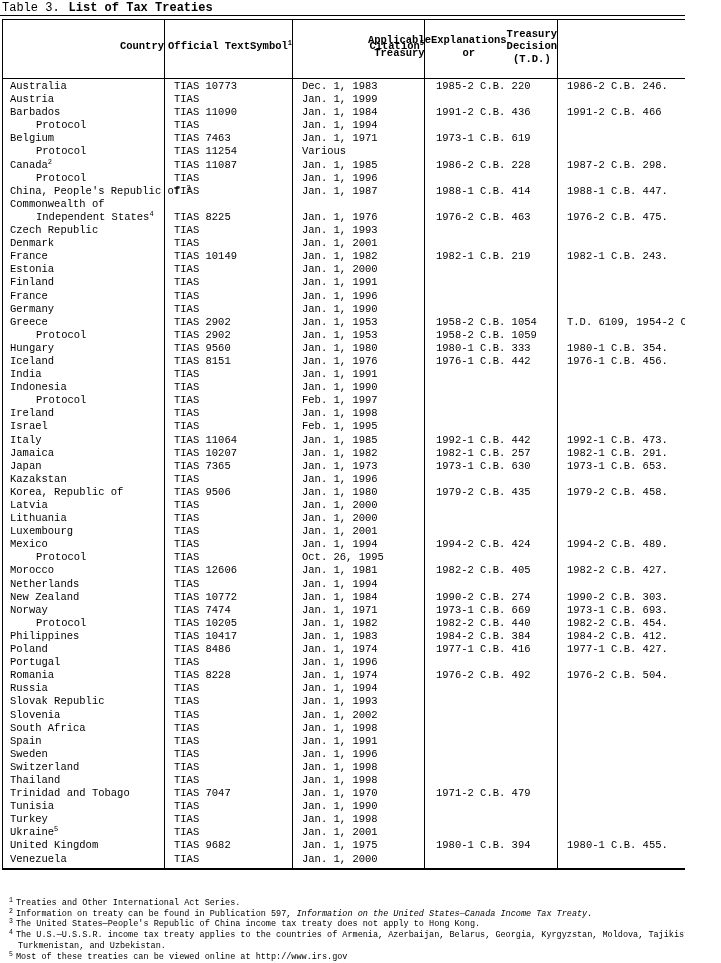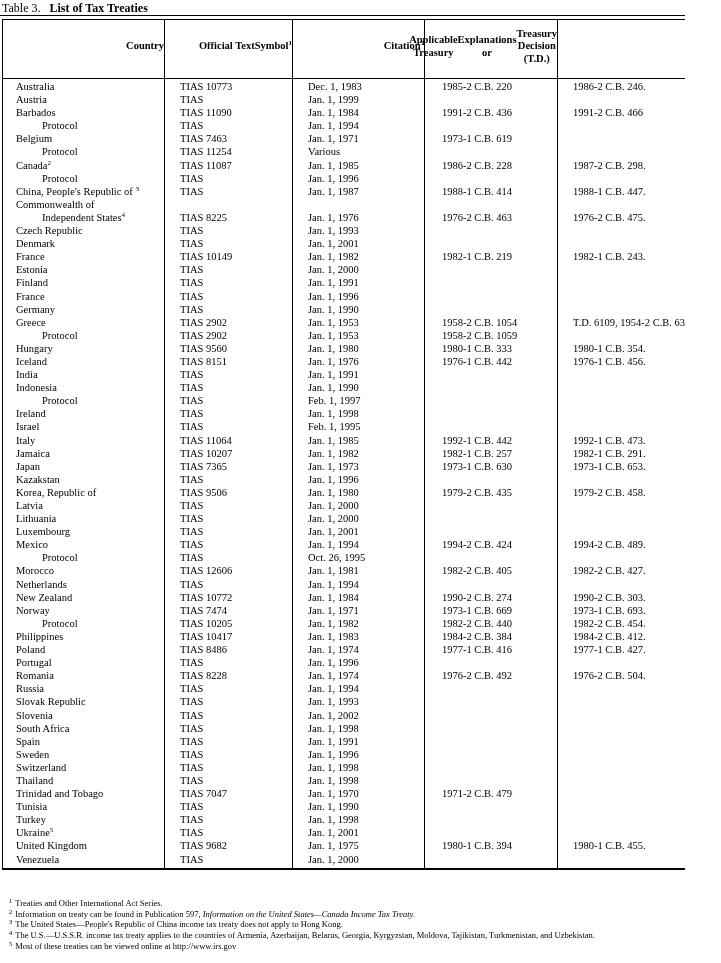--- a/index.html
+++ b/index.html
@@ -1,31 +1,31 @@
 <!DOCTYPE html>
 <html><head>
 <meta charset="utf-8">
 <style>
   html,body{margin:0;padding:0;background:#fff;}
   .page{position:relative;width:685px;height:963px;background:#ffffff;color:#000;
-        font-family:Liberation Serif, serif;overflow:hidden;}
+        font-family:Liberation Mono, monospace;overflow:hidden;}
   .title{position:absolute;top:1px;left:2px;font-size:12px;white-space:nowrap;}
   .title .prefix{font-weight:normal;margin-right:9px;}
   .title .heading{font-weight:bold;}
   .title-rule{position:absolute;top:15px;left:0;width:721px;height:1px;background:#000;}
   .tbl{position:absolute;top:19px;left:2px;width:717px;box-sizing:border-box;
        border:1px solid #000;border-bottom-width:2px;}
   .vline{position:absolute;top:0;bottom:0;width:1px;background:#000;}
   .vl1{left:161px}.vl2{left:289px}.vl3{left:421px}.vl4{left:554px}
   .thead{display:grid;grid-template-columns:161px 128px 132px 133px 1fr;height:58px;
          border-bottom:1px solid #000;}
   .th{display:flex;flex-direction:row;justify-content:flex-end;align-items:center;
       text-align:center;font-weight:bold;font-size:10.5px;line-height:12.3px;
       padding-bottom:5px;box-sizing:border-box;}
-  .tbody{padding:1px 0 2px 0;margin-left:6px;}
+  .tbody{padding:1px 0 2px 0;}
   .tr{display:grid;grid-template-columns:161px 128px 132px 133px 1fr;height:13.1px;}
   .td{font-size:10.5px;line-height:13.1px;white-space:nowrap;box-sizing:border-box;}
   .country-cell{padding-left:7px;}
   .country-cell.indent{padding-left:33px;}
   .symbol-cell{padding-left:10px;}
   .date-cell{padding-left:10px;}
   .citation-cell{padding-left:12px;}
   .treasury-cell{padding-left:10px;}
   sup{font-size:7px;vertical-align:4px;line-height:0;}
   .footnotes{position:absolute;top:898px;left:3px;width:714px;font-size:8.5px;line-height:10.7px;}

